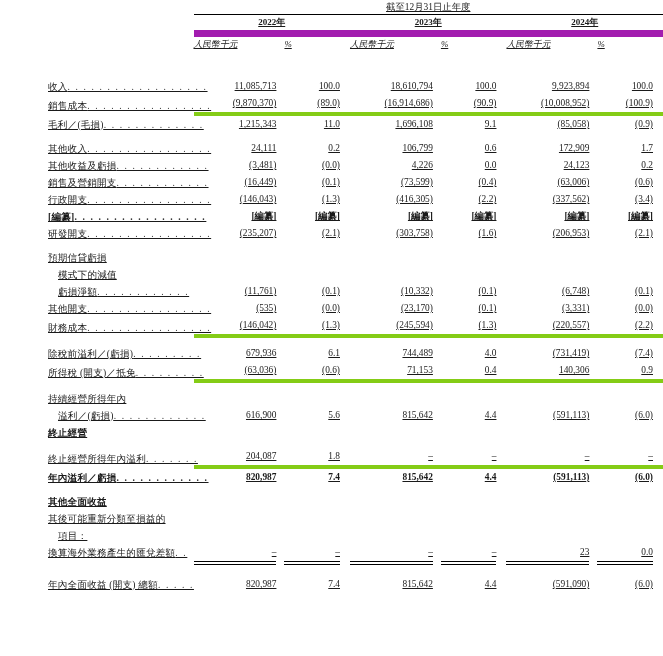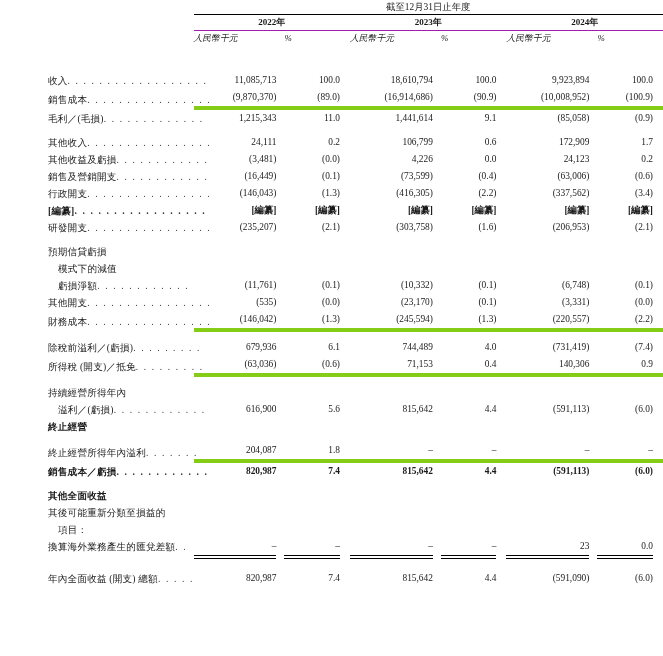--- a/index.html
+++ b/index.html
@@ -12,20 +12,21 @@
     height: 656px;
     font-family: "Liberation Serif", "DejaVu Serif", serif;
     color: #1a1a1a;
     overflow: hidden;
   }
   .page {
     position: relative;
     width: 663px;
     height: 656px;
     box-sizing: border-box;
+    text-decoration: underline;
   }
   table.fin {
     border-collapse: collapse;
     table-layout: fixed;
     width: 663px;
     font-size: 9.2px;
   }
   
   col.c-label { width: 183px; }
   col.c-amt   { width: 86px; }
@@ -80,21 +81,21 @@
     line-height: 15px;
   }
   .hdr-unit {
     text-align: left;
     font-size: 8.8px;
     font-style: italic;
     line-height: 15px;
     font-family: "Liberation Serif", "DejaVu Serif", serif;
   }
   .topline { border-bottom: 1px solid #000; }
-  .yearline { border-bottom: 1px solid #a21caf; }
+  .yearline { border-bottom: 7px solid #a21caf; }
   .dblbar {
     height: 1px;
     background: #000;
     margin-bottom: 2px;
   }
   .dblbar2 {
     height: 1px;
     background: #000;
   }
   .dblwrap { padding-right: 8px; }
@@ -157,21 +158,21 @@
           <td class="pct ul">(89.0)</td>
           <td class="num ul">(16,914,686)</td>
           <td class="pct ul">(90.9)</td>
           <td class="num ul">(10,008,952)</td>
           <td class="pct ul">(100.9)</td>
         </tr>
         <tr>
           <td class="lbl"><span>毛利／(毛損)</span><span class="leader">. . . . . . . . . . . . .</span></td>
           <td class="num">1,215,343</td>
           <td class="pct">11.0</td>
-          <td class="num">1,441,614</td>
+          <td class="num">1,696,108</td>
           <td class="pct">9.1</td>
           <td class="num">(85,058)</td>
           <td class="pct">(0.9)</td>
         </tr>
         <tr class="spacer">
           <td colspan="7"></td>
         </tr>
         <tr>
           <td class="lbl"><span>其他收入</span><span class="leader">. . . . . . . . . . . . . . . .</span></td>
           <td class="num">24,111</td>
@@ -331,21 +332,21 @@
         <tr>
           <td class="lbl"><span>終止經營所得年內溢利</span><span class="leader">. . . . . . .</span></td>
           <td class="num ul">204,087</td>
           <td class="pct ul">1.8</td>
           <td class="num ul">–</td>
           <td class="pct ul">–</td>
           <td class="num ul">–</td>
           <td class="pct ul">–</td>
         </tr>
         <tr>
-          <td class="lbl b"><span>銷售成本／虧損</span><span class="leader">. . . . . . . . . . . .</span></td>
+          <td class="lbl b"><span>年內溢利／虧損</span><span class="leader">. . . . . . . . . . . .</span></td>
           <td class="num b">820,987</td>
           <td class="pct b">7.4</td>
           <td class="num b">815,642</td>
           <td class="pct b">4.4</td>
           <td class="num b">(591,113)</td>
           <td class="pct b">(6.0)</td>
         </tr>
         <tr class="spacer">
           <td colspan="7"></td>
         </tr>

